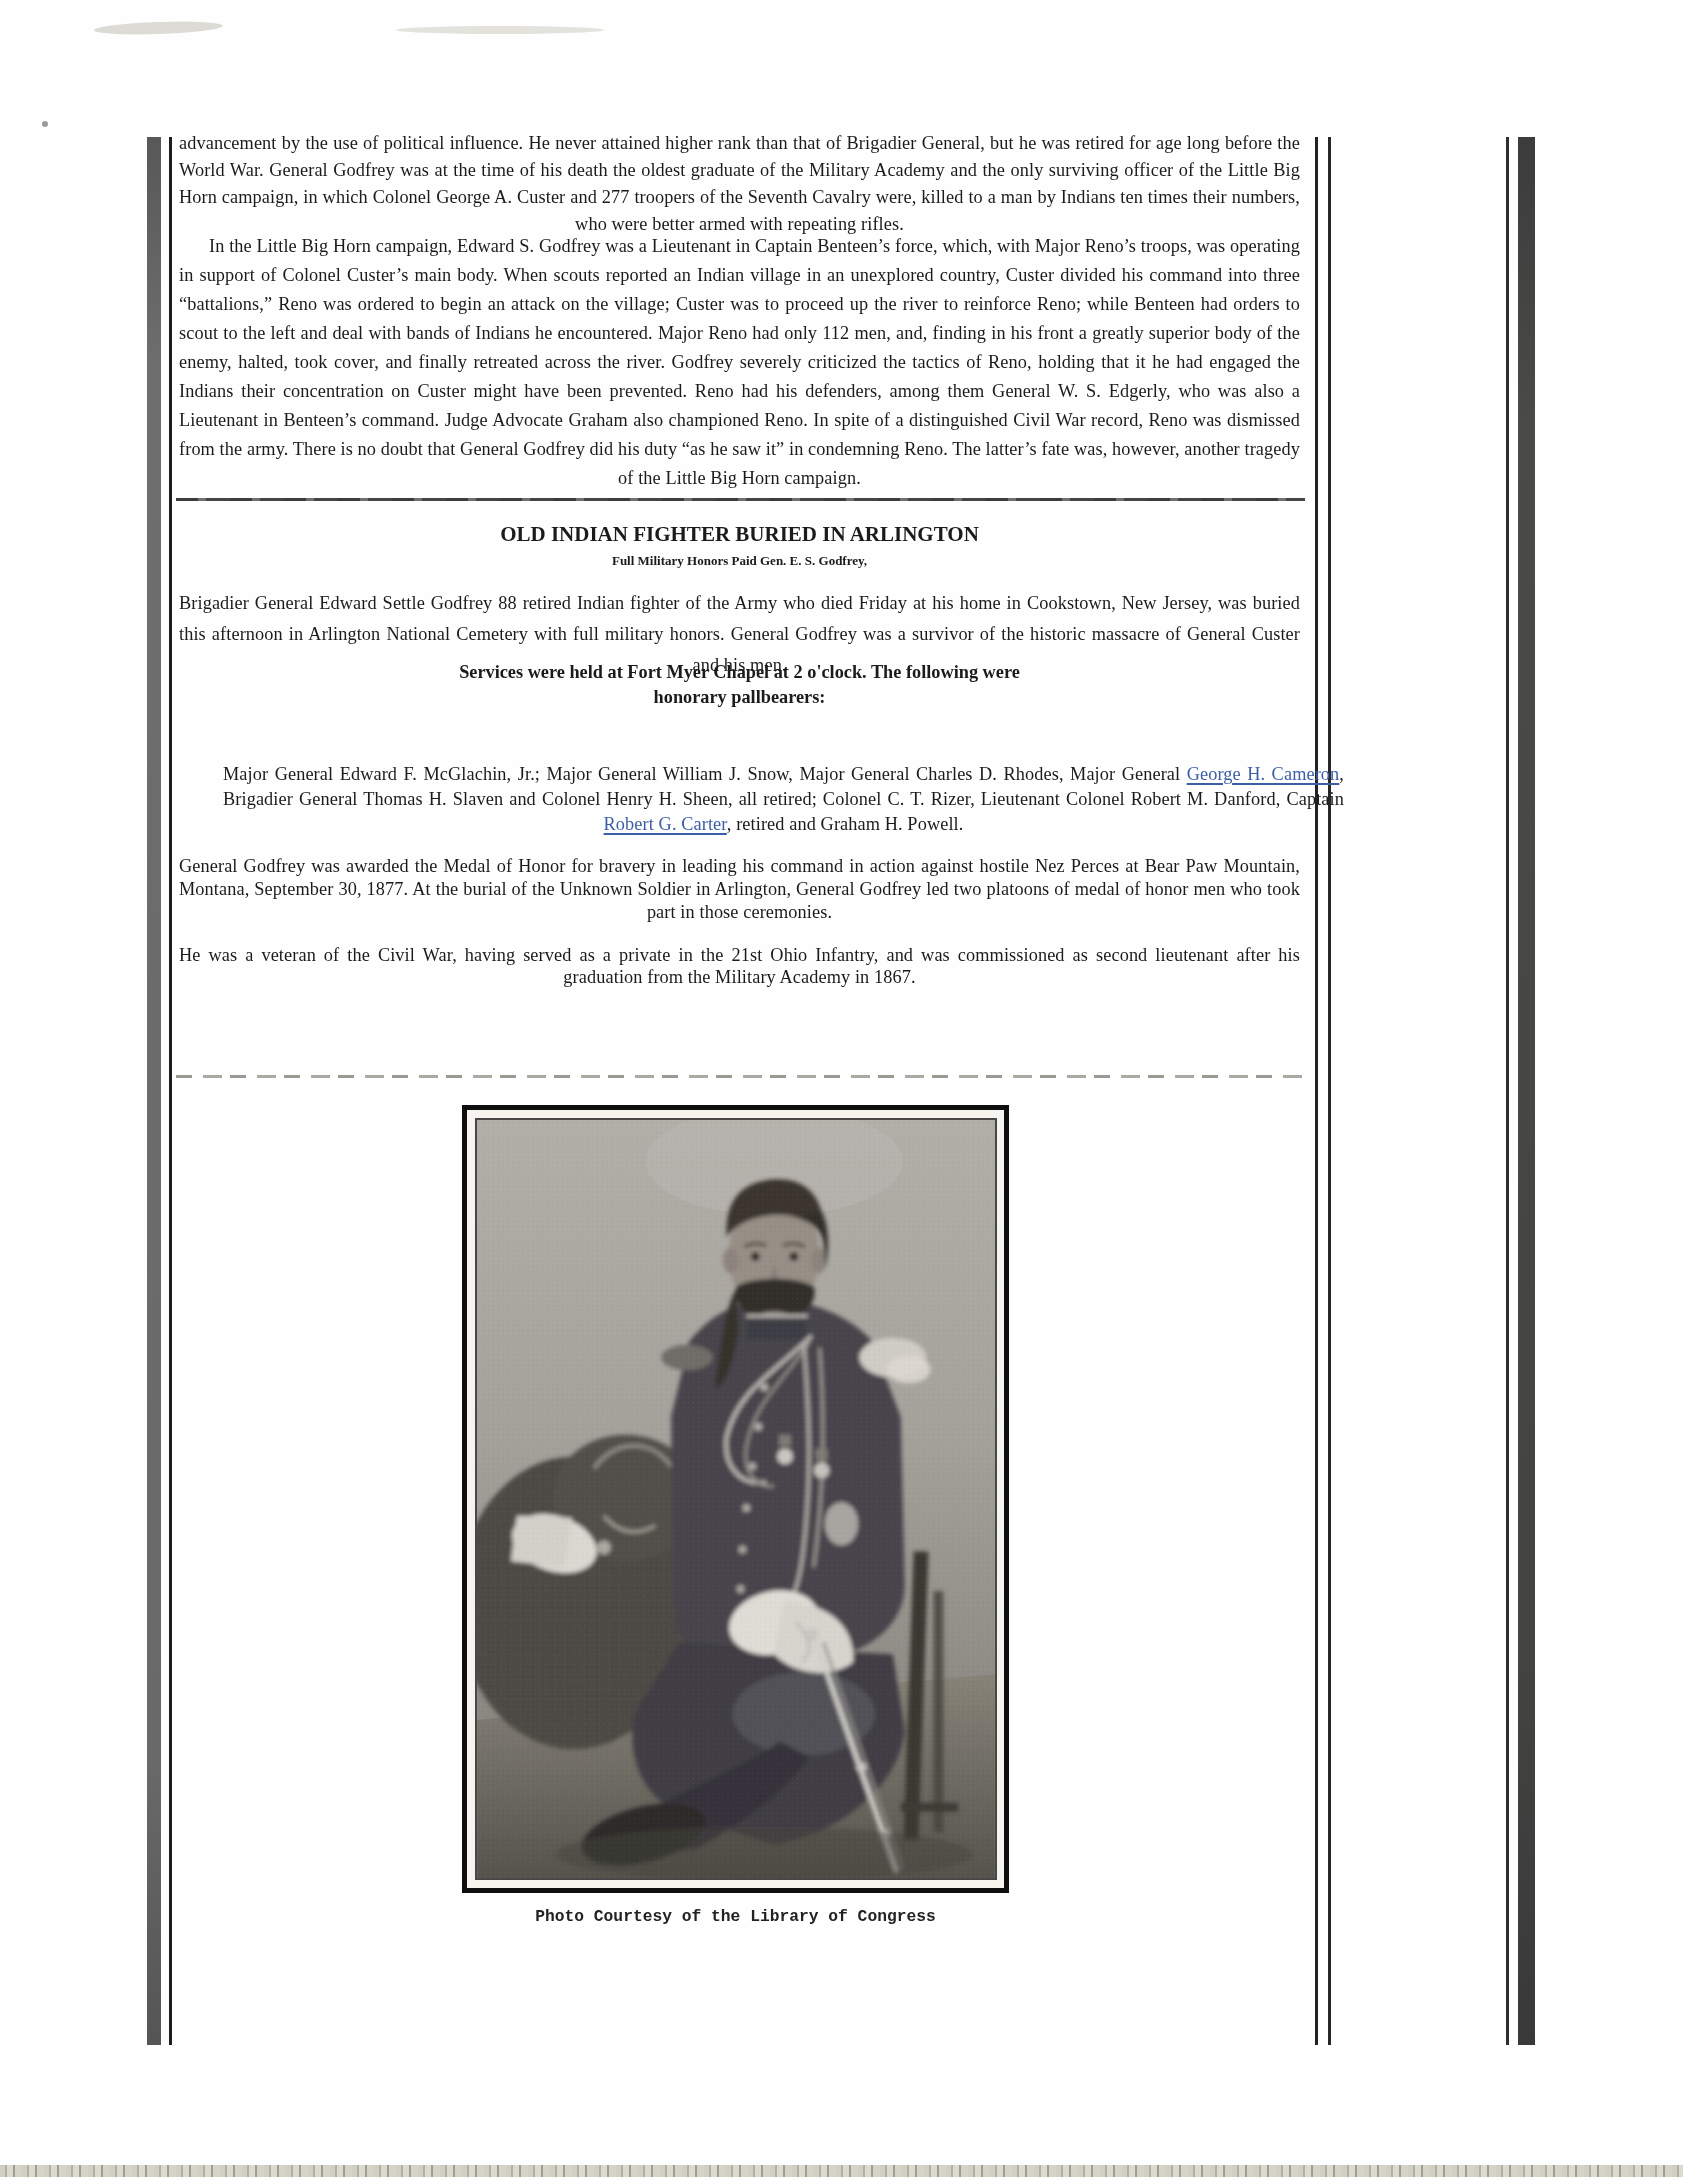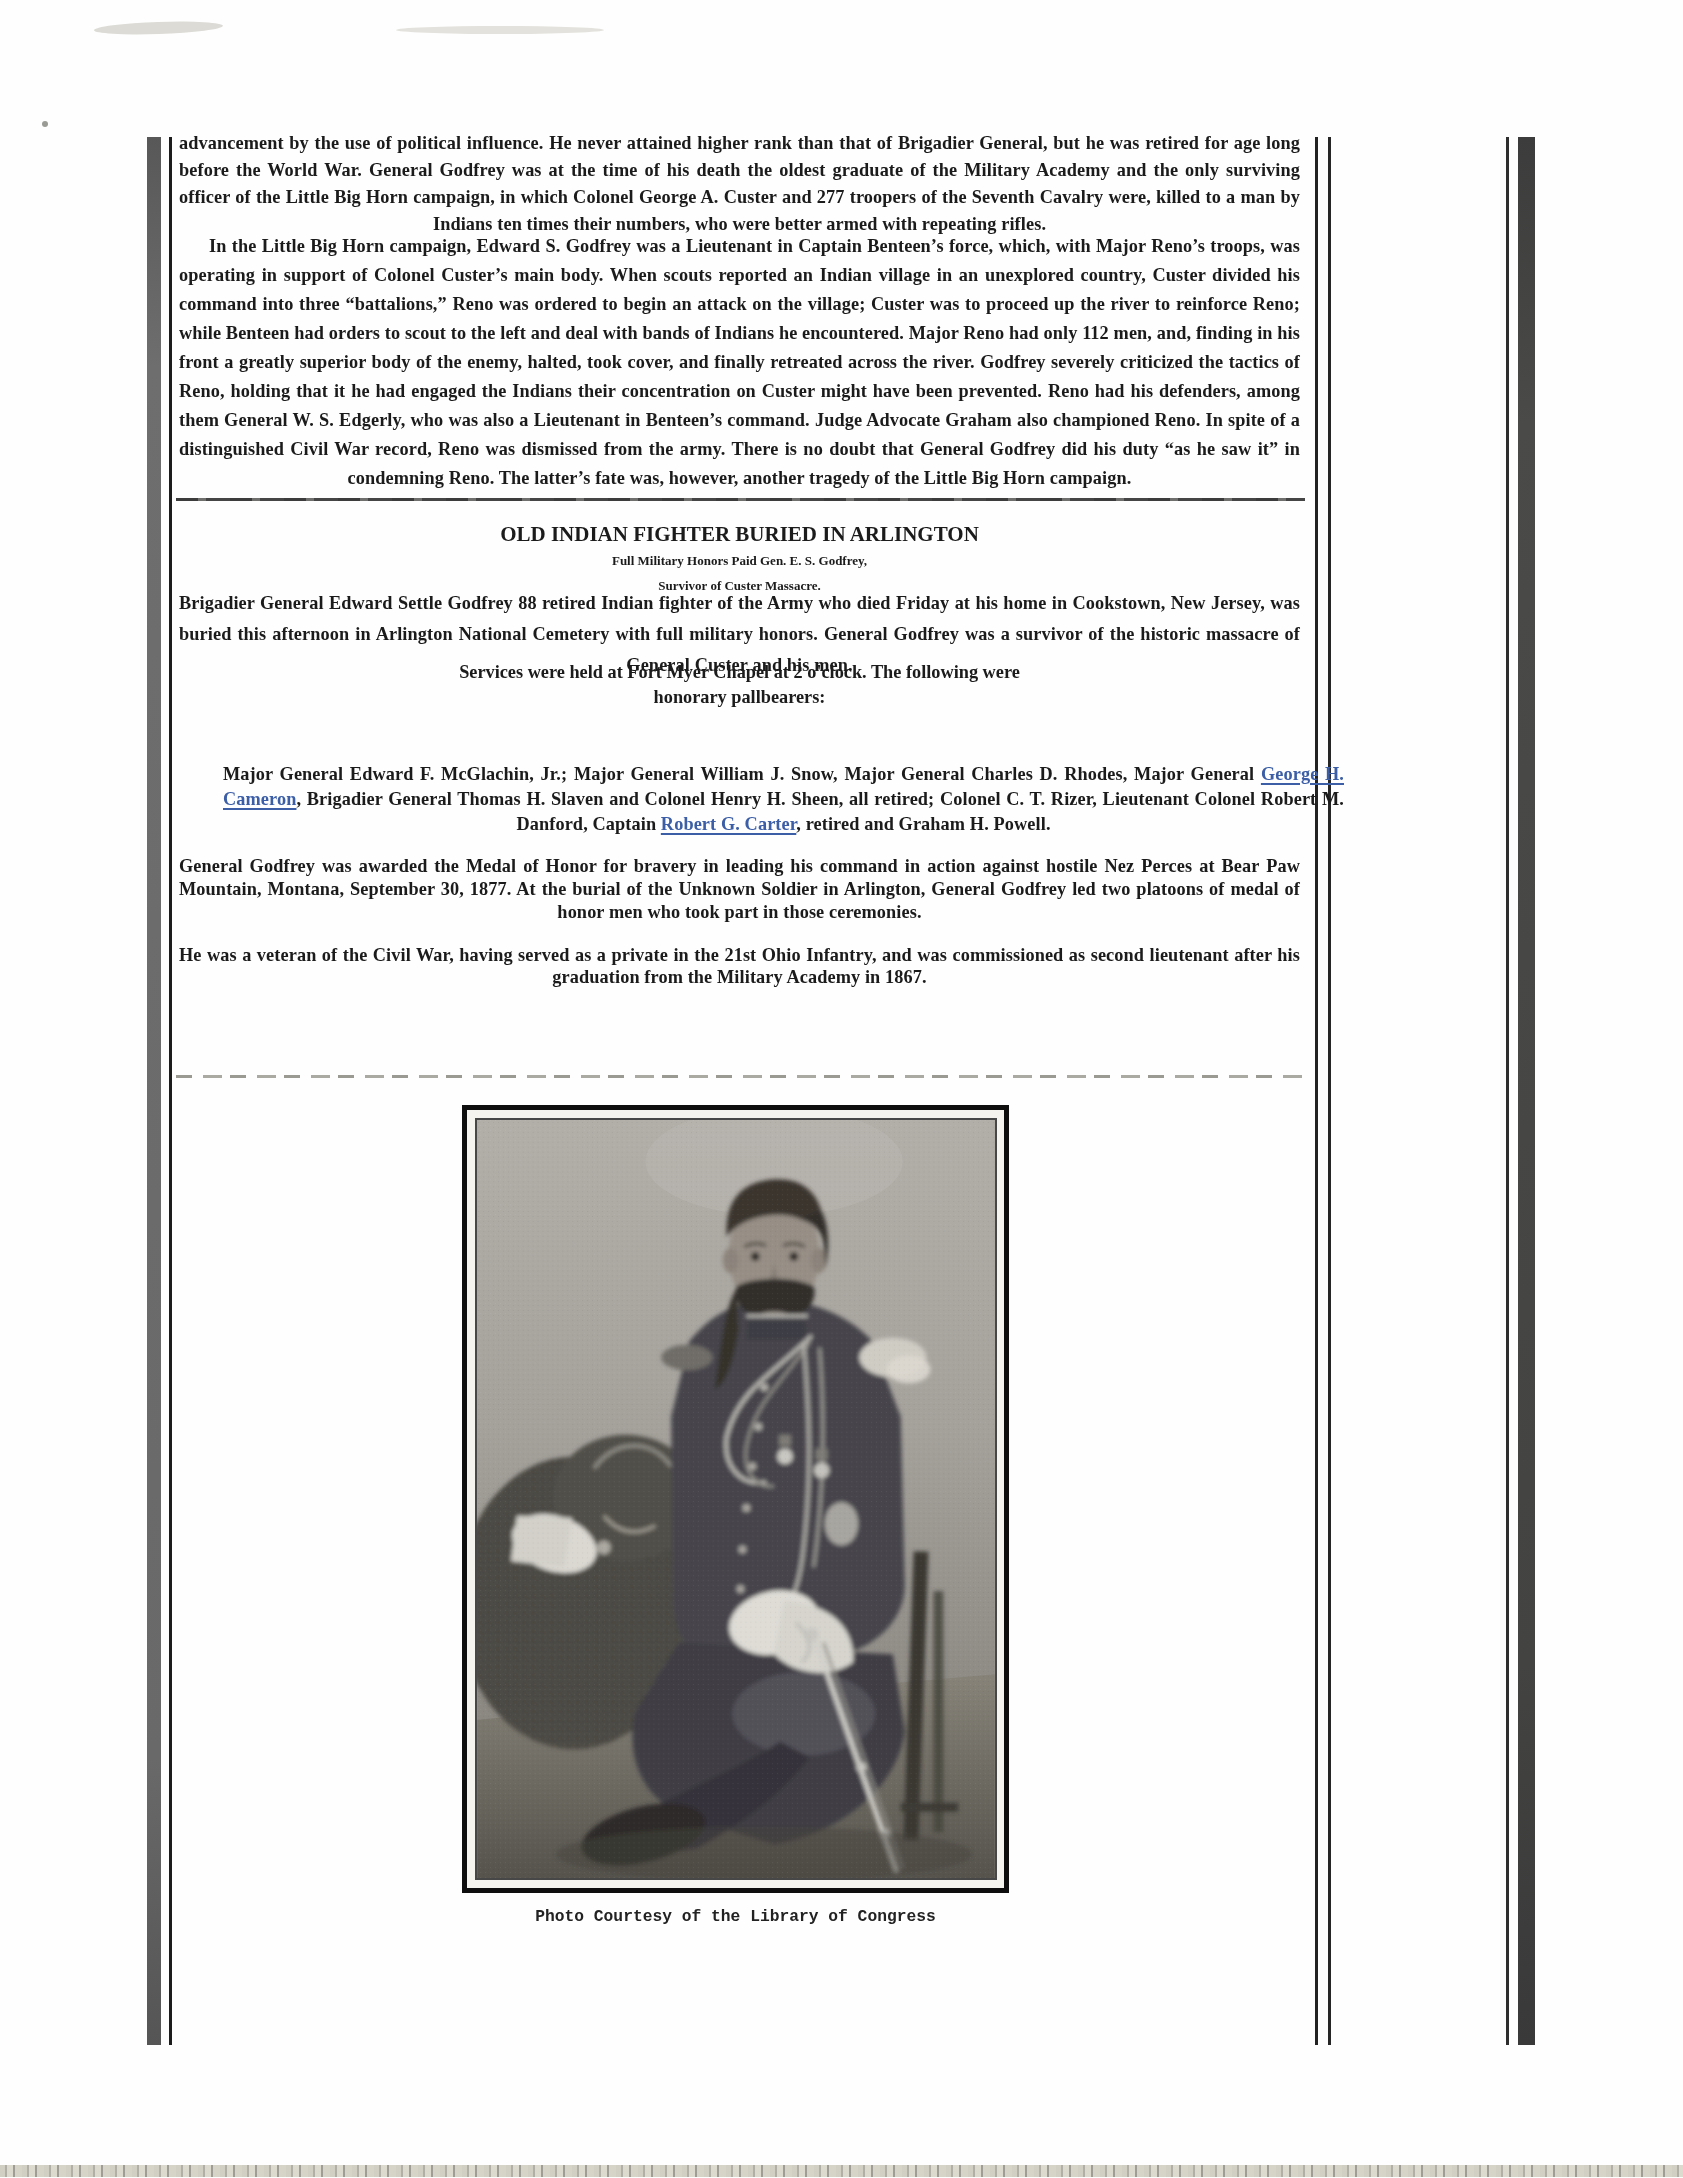--- a/index.html
+++ b/index.html
@@ -18,21 +18,21 @@
   .bottom-band{
     position:absolute;left:0;top:2165px;width:1683px;height:12px;
     background:repeating-linear-gradient(90deg,#c9c7ba 0 5px,#a3a196 5px 7px,#d6d4c6 7px 13px,#8e8c82 13px 15px,#cfccbe 15px 22px);
     opacity:.85;
   }
   .smudge{position:absolute;border-radius:50%;}
   .smudge-dot{left:42px;top:121px;width:6px;height:6px;background:#9b9b95;}
   .smudge-a{left:94px;top:22px;width:129px;height:12px;background:#dcdbd5;transform:rotate(-2deg);}
   .smudge-b{left:396px;top:26px;width:208px;height:8px;background:#e3e2dc;}
   
-  .tx{position:absolute;left:179px;width:1121px;margin:0;font-weight:700;font-size:18.3px;
+  .tx{position:absolute;left:179px;width:1121px;margin:0;font-weight:400;font-size:18.3px;
       letter-spacing:0.1px;text-align:justify;text-align-last:center;}
   .p1{top:130px;line-height:27px;}
   .p2{top:232px;line-height:29px;text-indent:30px;}
   .rule-solid{position:absolute;left:176px;top:498px;width:1129px;height:3px;
       background:repeating-linear-gradient(90deg,#3c3c3c 0 22px,#6f6f6d 22px 30px,#454545 30px 54px);}
   .head-block{position:absolute;left:179px;top:521px;width:1121px;text-align:center;font-weight:700;}
   .head-title{font-size:21px;line-height:27px;margin:0;}
   .head-sub{font-size:13px;line-height:25px;margin:0;}
   .p-lead{top:588px;line-height:31px;}
   .p-services{position:absolute;left:179px;top:660px;width:1121px;margin:0;font-weight:700;
@@ -72,21 +72,20 @@
   <div class="smudge smudge-b"></div>
 
   <p class="tx p1">advancement by the use of political influence.  He never attained higher rank than that of Brigadier General, but he was retired for age long before the World War.  General Godfrey was at the time of his death the oldest graduate of the Military Academy and the only surviving officer of the Little Big Horn campaign, in which Colonel George A. Custer and 277 troopers of the Seventh Cavalry were, killed to a man by Indians ten times their numbers, who were better armed with repeating rifles.</p>
   <p class="tx p2">In the Little Big Horn campaign, Edward S. Godfrey was a Lieutenant in Captain Benteen’s force, which, with Major Reno’s troops, was operating in support of Colonel Custer’s main body. When scouts reported an Indian village in an unexplored country, Custer divided his command into three “battalions,” Reno was ordered to begin an attack on the village; Custer was to proceed up the river to reinforce Reno; while Benteen had orders to scout to the left and deal with bands of Indians he encountered.  Major Reno had only 112 men, and, finding in his front a greatly superior body of the enemy, halted, took cover, and finally retreated across the river.  Godfrey severely criticized the tactics of Reno, holding that it he had engaged the Indians their concentration on Custer might have been prevented.  Reno had his defenders, among them General W. S. Edgerly, who was also a Lieutenant in Benteen’s command.  Judge Advocate Graham also championed Reno.  In spite of a distinguished Civil War record, Reno was dismissed from the army.  There is no doubt that General Godfrey did his duty “as he saw it” in condemning Reno.  The latter’s fate was, however, another tragedy of the Little Big Horn campaign.</p>
 
   <div class="rule-solid"></div>
 
   <div class="head-block">
     <p class="head-title">OLD INDIAN FIGHTER BURIED IN ARLINGTON</p>
     <p class="head-sub">Full Military Honors Paid Gen. E. S. Godfrey,</p>
-    <p class="head-sub">Survivor of Custer Massacre.</p>
   </div>
 
   <p class="tx p-lead">Brigadier General Edward Settle Godfrey 88 retired Indian fighter of the Army who died Friday at his home in Cookstown, New Jersey, was buried this afternoon in Arlington National Cemetery with full military honors. General Godfrey was a survivor of the historic massacre of General Custer and his men.</p>
 
   <p class="p-services">
     <span>Services were held at Fort Myer Chapel at 2 o'clock. The following were</span><br>
     <span>honorary pallbearers:</span>
   </p>
 
   <p class="tx p-pall"><span>Major General Edward F. McGlachin, Jr.; Major General William J. Snow, Major General Charles D. Rhodes, Major General </span><a class="doc-link" href="#">George H. Cameron</a><span>, Brigadier General Thomas H. Slaven and Colonel Henry H. Sheen, all retired; Colonel C. T. Rizer, Lieutenant Colonel Robert M. Danford, Captain </span><a class="doc-link" href="#">Robert G. Carter</a><span>, retired and Graham H. Powell.</span></p>

